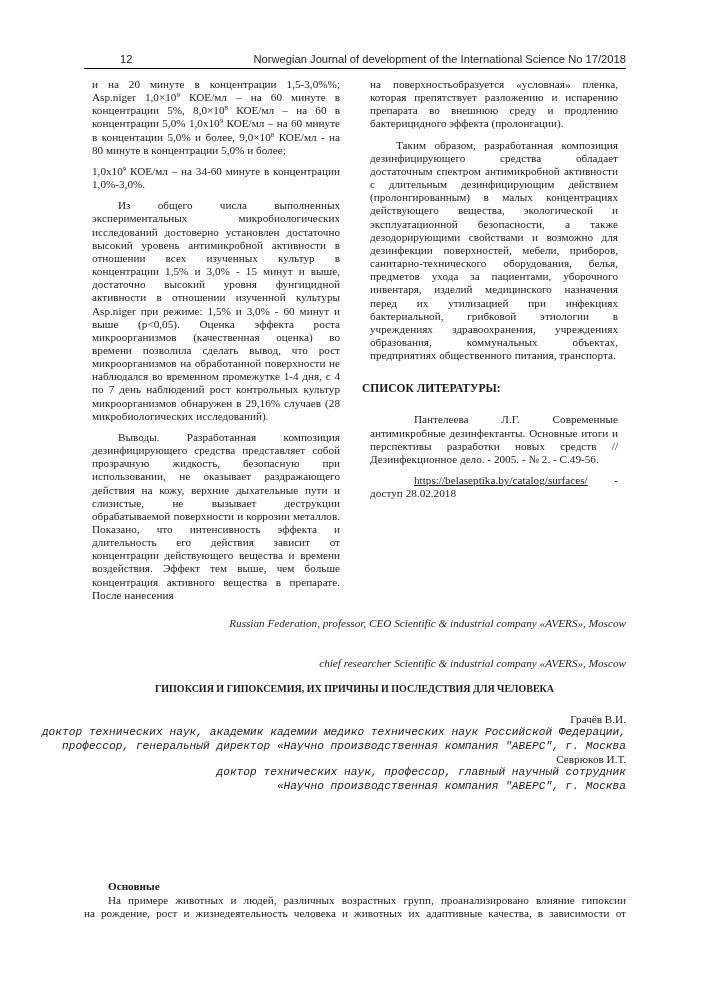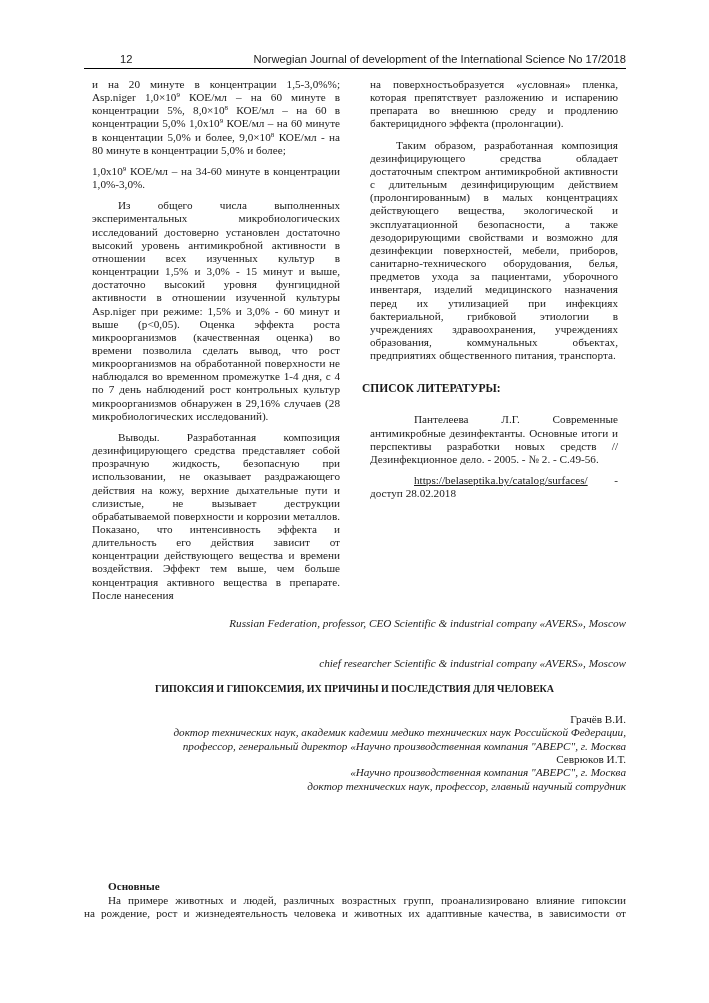--- a/index.html
+++ b/index.html
@@ -13,21 +13,21 @@
   .col p { margin: 8px; }
   .indent { text-indent: 26px; }
   sup { font-size: 7px; line-height: 0; vertical-align: 4px; }
   .refhead { font-weight: bold; font-size: 11.5px; margin: 20px 0 18px 0 !important; }
   .ref { text-indent: 44px; }
   .link { text-decoration: underline; }
   .eng { position: absolute; right: 83px; font-style: italic; font-size: 11.2px; color: #222; white-space: nowrap; }
   .title { position: absolute; left: 0; width: 709px; top: 683px; text-align: center; font-weight: bold; font-size: 10px; }
   .auth { position: absolute; right: 83px; text-align: right; font-size: 11.2px; line-height: 13.4px; white-space: nowrap; }
   .auth .name { font-weight: normal; }
-  .auth .aff { font-style: italic; }
+  .auth .aff { font-style: italic; font-family: Liberation Mono, monospace; }
   .abs-head { position: absolute; left: 108px; top: 880px; font-weight: bold; font-size: 11.2px; }
   .abs-text { position: absolute; left: 84px; top: 894px; width: 542px; font-size: 11.2px; line-height: 13.2px; text-align: justify; text-align-last: justify; }
   .abs-text .l1 { text-indent: 24px; }
 </style>
 </head>
 <body>
 
 <div class="header">
   <span class="pnum">12</span>
   <span class="jtitle">Norwegian Journal of development of the International Science No 17/2018</span>
@@ -53,21 +53,21 @@
 
 <div class="title">ГИПОКСИЯ И ГИПОКСЕМИЯ, ИХ ПРИЧИНЫ И ПОСЛЕДСТВИЯ ДЛЯ ЧЕЛОВЕКА</div>
 
 <div class="auth" style="top:713px;">
   <div class="name">Грачёв В.И.</div>
   <div class="aff">доктор технических наук, академик   кадемии медико технических наук Российской Федерации,</div>
   <div class="aff">профессор, генеральный директор «Научно производственная компания "АВЕРС", г. Москва</div>
 </div>
 <div class="auth" style="top:753px;">
   <div class="name">Севрюков И.Т.</div>
+  <div class="aff">доктор технических наук, профессор, главный научный сотрудник</div>
   <div class="aff">«Научно производственная компания "АВЕРС", г. Москва</div>
-  <div class="aff">доктор технических наук, профессор, главный научный сотрудник</div>
 </div>
 
 <div class="abs-head">Основные</div>
 <div class="abs-text">
   <div class="l1">На примере животных и людей, различных возрастных групп, проанализировано влияние гипоксии</div>
   <div>на рождение, рост и жизнедеятельность человека и животных их адаптивные качества, в зависимости от</div>
 </div>
 
 </body></html>

